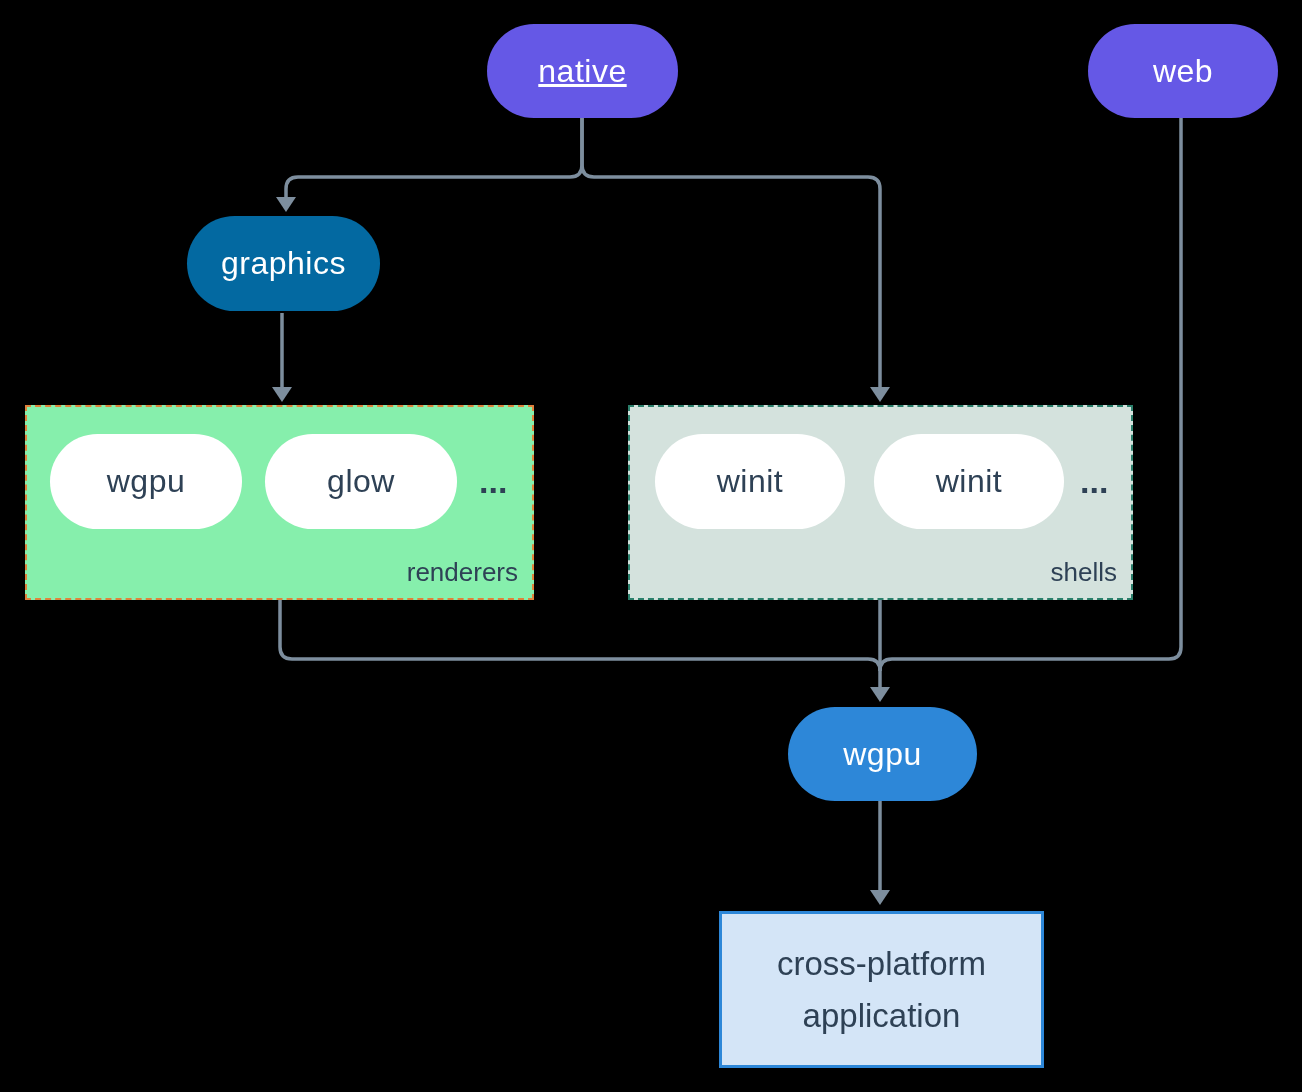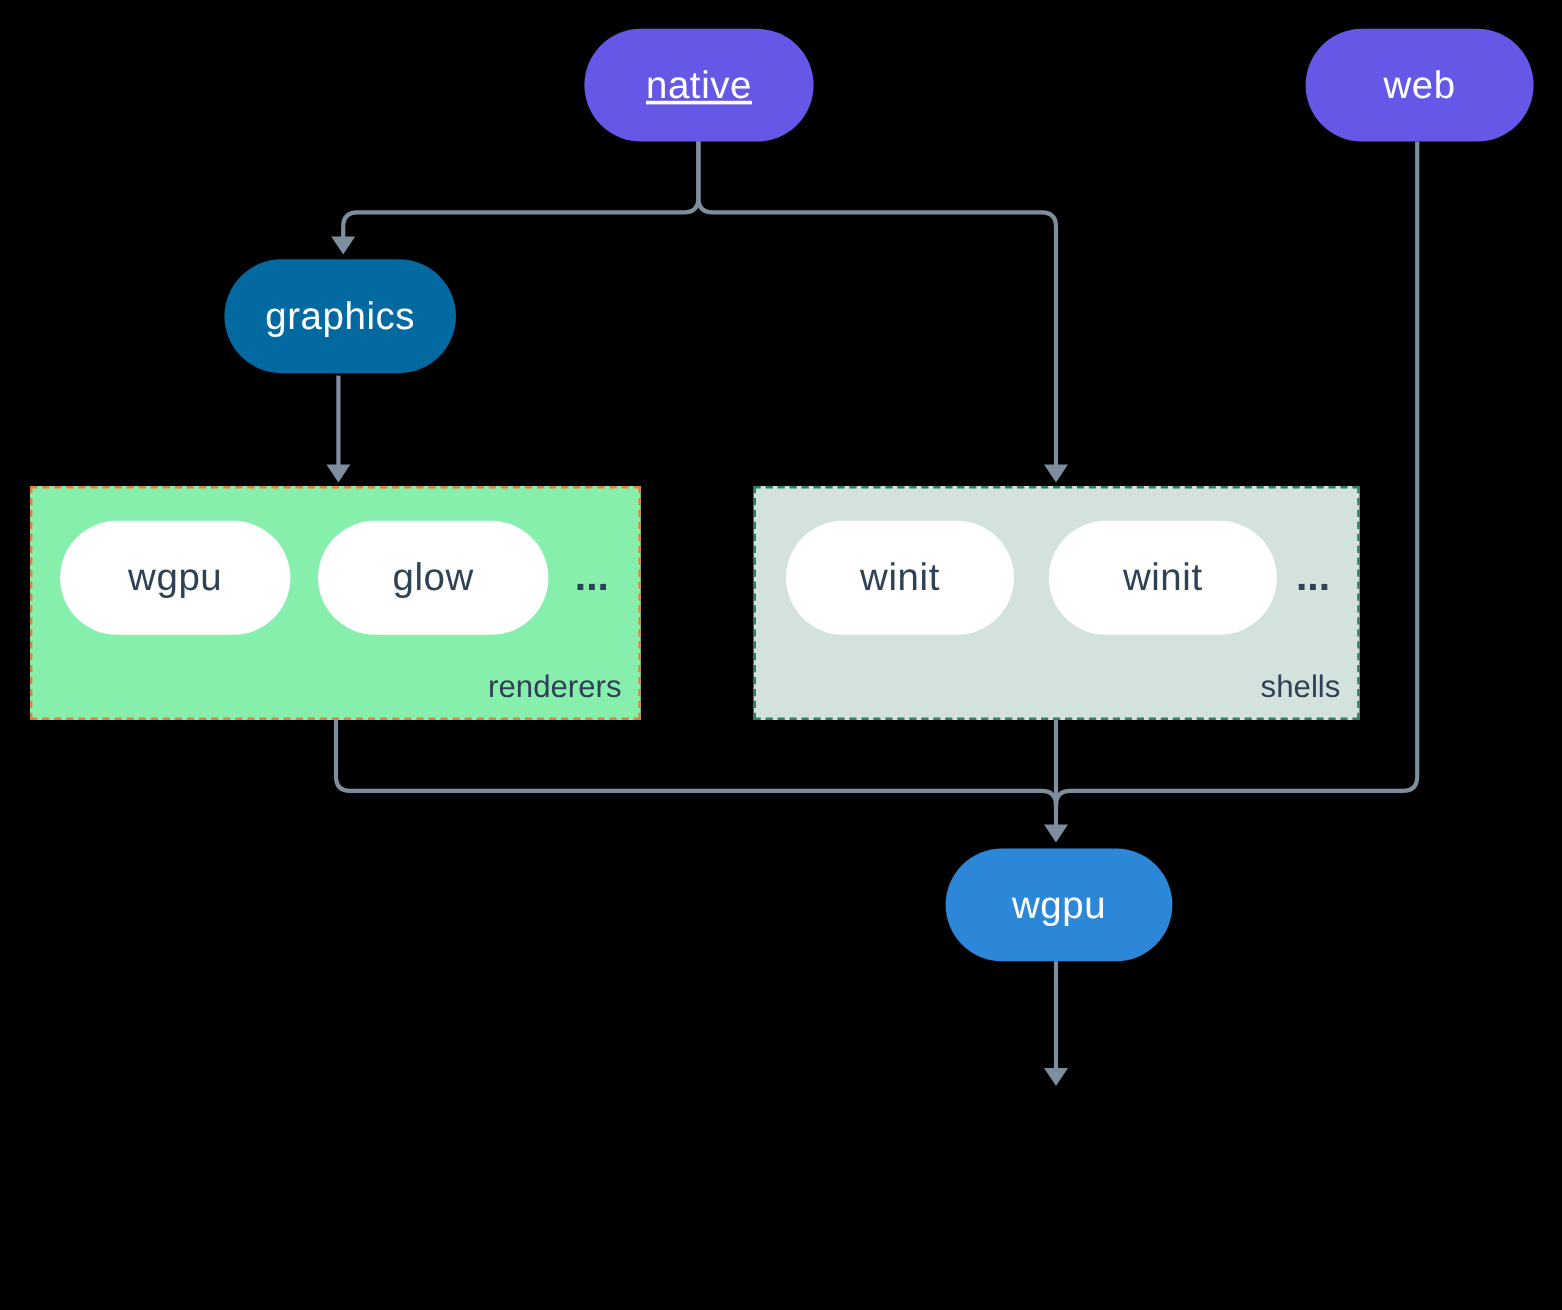--- a/index.html
+++ b/index.html
@@ -150,14 +150,18 @@
 
   <div class="group shells" style="left:628px; top:405px; width:505px; height:195px;">
     <div class="pill white" style="left:25px; top:27px; width:190px; height:95px;">winit</div>
     <div class="pill white" style="left:244px; top:27px; width:190px; height:95px;">winit</div>
     <div class="ellipsis" style="left:450px; top:55px;">...</div>
     <div class="group-label">shells</div>
   </div>
 
   <div class="pill iced" style="left:788px; top:707px; width:189px; height:94px;">wgpu</div>
 
+  <div class="app-box">
+    <span>cross-platform</span>
+    <span>application</span>
+  </div>
 
 </div>
 
 </body></html>

